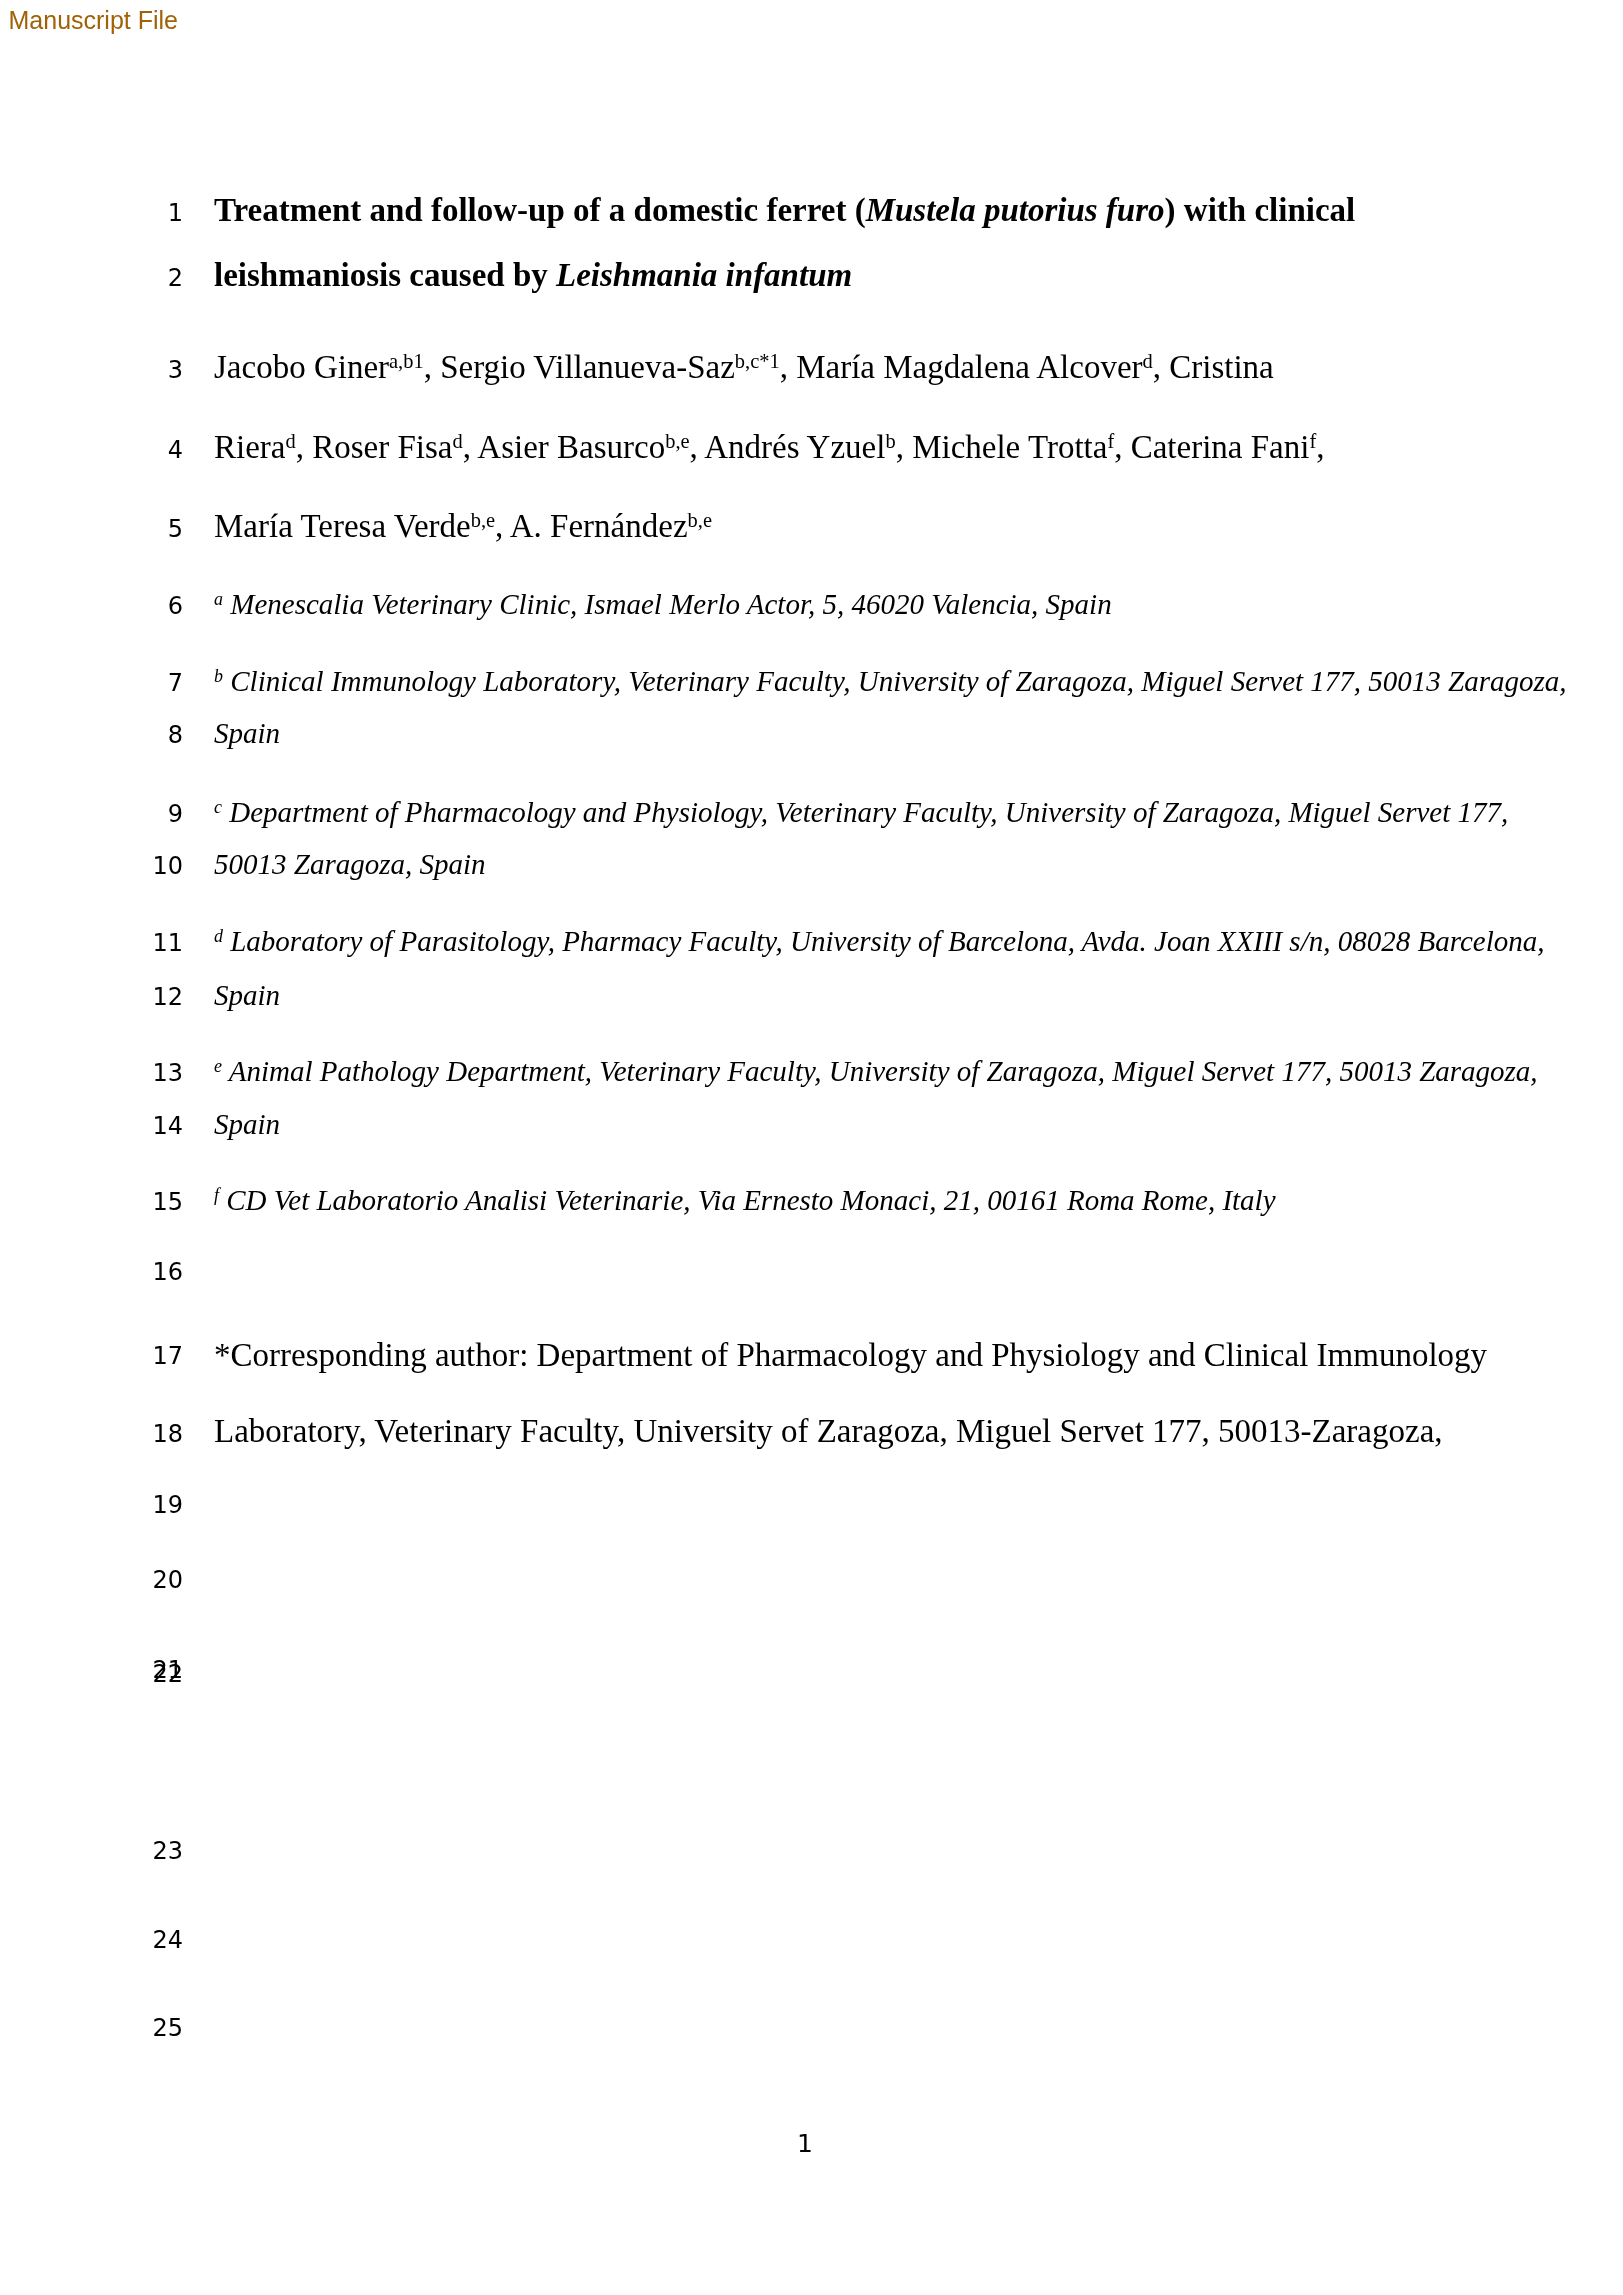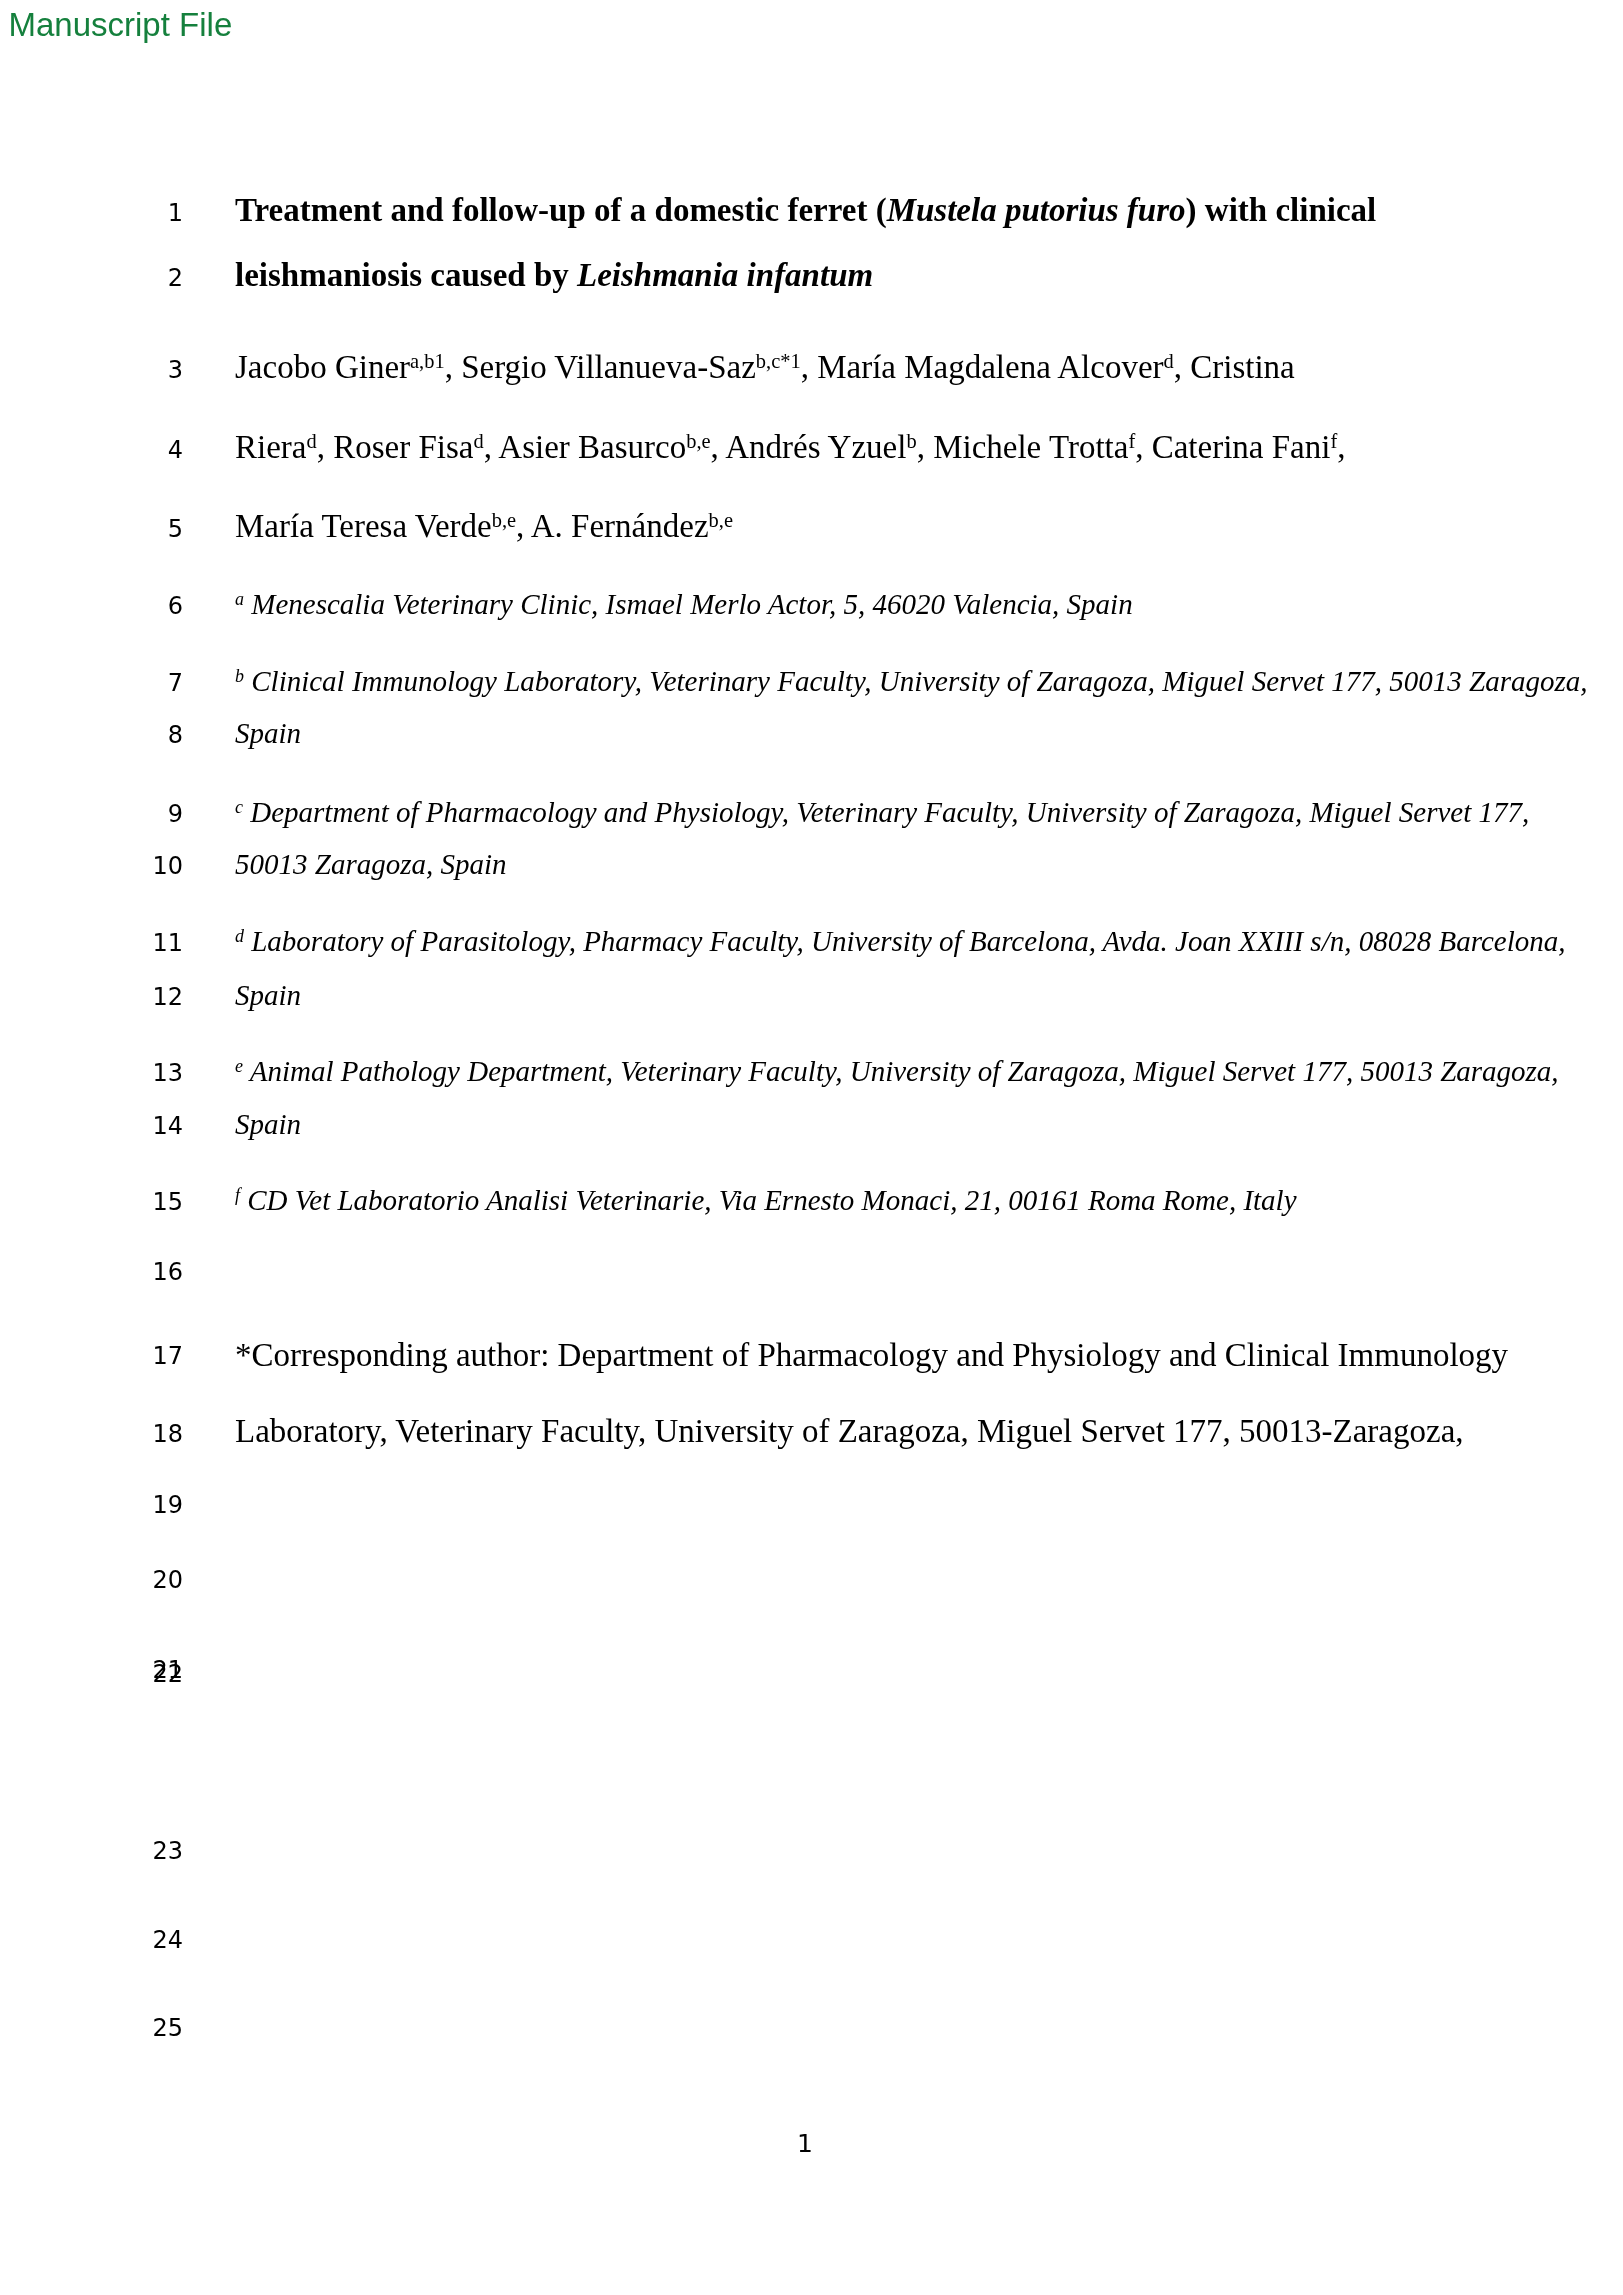--- a/index.html
+++ b/index.html
@@ -5,33 +5,33 @@
   html, body { margin: 0; padding: 0; }
   body {
     width: 1623px; height: 2295px;
     background: #ffffff; color: #000000;
     position: relative; overflow: hidden;
     font-family: "Liberation Serif", serif;
   }
   .file-label {
     position: absolute; left: 8.5px; top: 5.9px;
     font-family: "Liberation Sans", sans-serif;
-    font-size: 33px; color: #15803d;
+    font-size: 25px; color: #a16207;
   }
   .line {
     position: absolute; left: 118px;
     display: flex; align-items: baseline;
     white-space: nowrap;
   }
   .num {
     flex: none; width: 65px; text-align: right;
     font-family: "DejaVu Sans", sans-serif;
     font-size: 24px; color: #000;
   }
-  .txt { margin-left: 52px; }
+  .txt { margin-left: 31px; }
   .title .txt  { font-size: 33px; font-weight: bold; }
   .authors .txt { font-size: 33px; }
   .body .txt   { font-size: 33px; }
   .affil .txt  { font-size: 29px; font-style: italic; text-align: right; }
   .seg-i { font-style: italic; }
   .seg-sup {
     font-size: 0.62em;
     position: relative; top: -0.48em;
   }
   .page-number {

